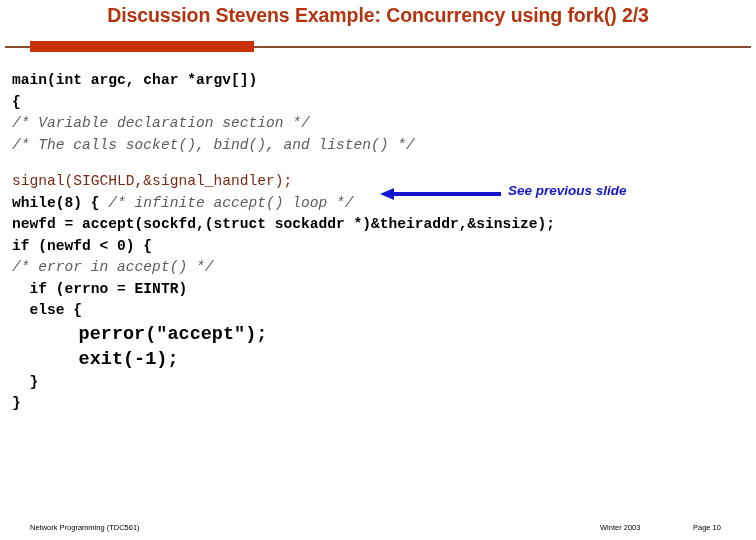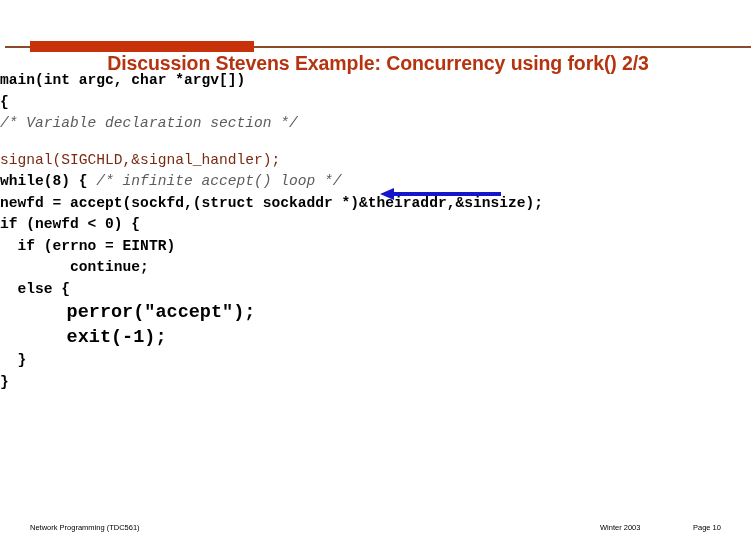--- a/index.html
+++ b/index.html
@@ -21,21 +21,20 @@
     left: 0;
     top: 4px;
     width: 756px;
     text-align: center;
     color: #B5340F;
     font-family: "Liberation Sans", sans-serif;
     font-weight: bold;
     font-size: 19.5px;
     letter-spacing: -0.1px;
     white-space: nowrap;
-    margin-top: 48px;
   }
 
   
   #title-rule {
     position: absolute;
     left: 0;
     top: 38px;
     width: 756px;
     height: 18px;
   }
@@ -62,20 +61,21 @@
     left: 0;
     top: 70px;
     width: 756px;
   }
   .code-line {
     font-family: "Liberation Mono", "DejaVu Sans Mono", monospace;
     white-space: pre;
     color: #000000;
     font-size: 14.6px;
     line-height: 21.5px;
+    padding-left: 12px;
     height: 21.5px;
   }
   .code-line.bold    { font-weight: bold; }
   .code-line.comment {
     font-style: italic;
     font-weight: normal;
     color: #5C5C5C;
   }
   .code-line.signal {
     font-weight: normal;
@@ -157,35 +157,37 @@
 
 <div id="title-rule">
   <div class="thin-line"></div>
   <div class="thick-block"></div>
 </div>
 
 <div id="code-block">
     <div class="code-line bold"><span>main(int argc, char *argv[])</span></div>
     <div class="code-line bold"><span>{</span></div>
     <div class="code-line comment"><span>/* Variable declaration section */</span></div>
+    <div class="code-line comment"><span>/* The calls socket(), bind(), and listen() */</span></div>
     <div class="code-line signal gap-before"><span>signal(SIGCHLD,&amp;signal_handler);</span></div>
     <div class="code-line bold"><span>while(8) {</span><span class="cmt"> /* infinite accept() loop */</span></div>
     <div class="code-line bold"><span>newfd = accept(sockfd,(struct sockaddr *)&amp;theiraddr,&amp;sinsize);</span></div>
     <div class="code-line bold"><span>if (newfd &lt; 0) {</span></div>
+    <div class="code-line comment"><span>/* error in accept() */</span></div>
     <div class="code-line bold"><span>  if (errno = EINTR)</span></div>
-    <div class="code-line bold"><span>        continue;</span></div>
     <div class="code-line bold"><span>  else {</span></div>
     <div class="code-line bold big"><span>      perror("accept");</span></div>
     <div class="code-line bold big"><span>      exit(-1);</span></div>
     <div class="code-line bold"><span>  }</span></div>
     <div class="code-line bold"><span>}</span></div>
   </div>
 
 <div id="annotation">
   <div class="arrow-head"></div>
   <div class="arrow-line"></div>
+  <div class="arrow-label">See previous slide</div>
 </div>
 
 <div id="footer">
   <div class="foot-text foot-left">Network Programming (TDC561)</div>
   <div class="foot-text foot-center">Winter  2003</div>
   <div class="foot-text foot-right">Page 10</div>
 </div>
 
 </body></html>

